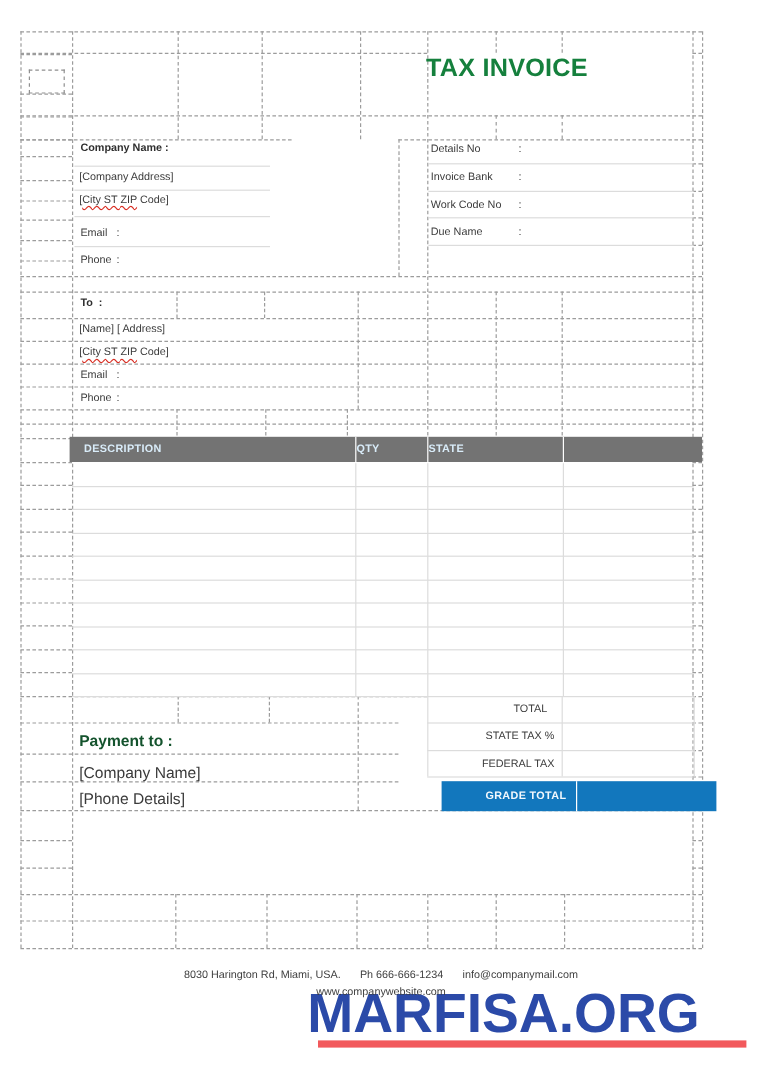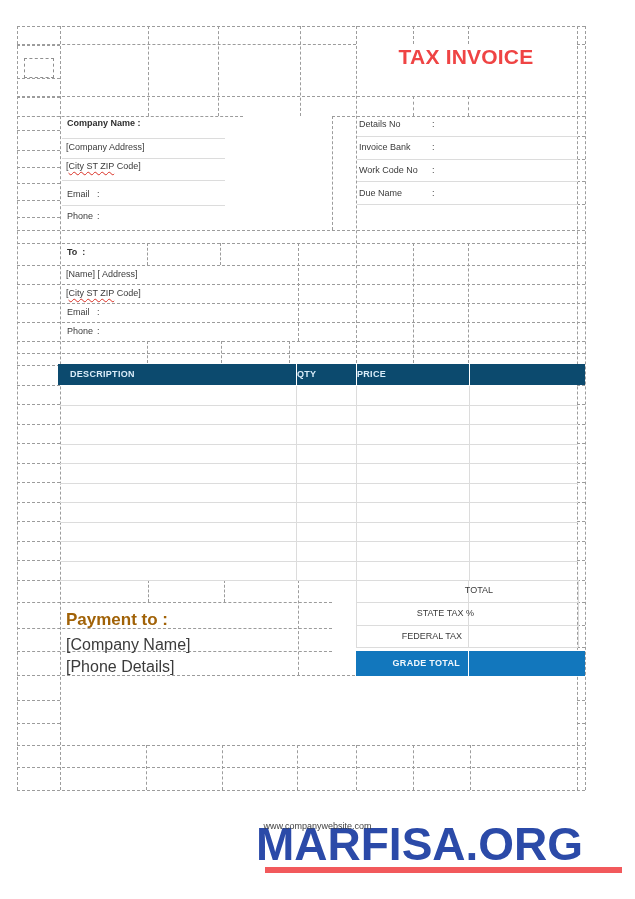--- a/index.html
+++ b/index.html
@@ -11,32 +11,32 @@
   .dv{border-left:1px dashed #9c9c9c;width:0;}
   .sh{border-top:1px solid #dcdcdc;height:0;}
   .sv{border-left:1px solid #dcdcdc;width:0;}
   .t9{font-size:9px;}
   .b{font-weight:bold;color:#2f2f2f;}
   .flex{display:flex;}
   .ilab{width:73px;display:inline-block;}
   .elab{width:30px;display:inline-block;}
   .sq{text-decoration:underline;text-decoration-style:wavy;text-decoration-color:#d93025;
       text-decoration-thickness:1px;text-underline-offset:2px;}
-  .title{font-size:21px;font-weight:bold;color:#ef4444;text-align:center;letter-spacing:0.2px;}
+  .title{font-size:21px;font-weight:bold;color:#15803d;text-align:left;letter-spacing:0.2px;}
   .selbox{border:1px dashed #8f8f8f;background:transparent;}
-  .hdrbar{background:#0c4a6e;}
+  .hdrbar{background:#737373;}
   .hcell{position:absolute;top:0;height:21px;line-height:21px;font-size:9px;font-weight:bold;
          color:#d9ecf9;text-align:left;letter-spacing:0.3px;}
   .hsep{position:absolute;top:0;width:1px;height:21px;background:#fff;}
   .totlab{font-size:9px;text-align:right;color:#3b3b3b;}
   .gradebar{background:#1277BD;}
   .gradelab{position:absolute;left:0;top:0;width:104px;height:25px;line-height:25px;
             text-align:right;font-size:9px;font-weight:bold;color:#f2f8fd;letter-spacing:0.3px;}
-  .pay-h{font-size:17px;font-weight:bold;color:#a16207;}
-  .pay-t{font-size:16px;color:#3b3b3b;}
+  .pay-h{font-size:13px;font-weight:bold;color:#14532d;}
+  .pay-t{font-size:13px;color:#3b3b3b;}
   .foot{width:635px;text-align:center;font-size:9px;color:#3f3f3f;display:flex;
         justify-content:center;gap:16px;}
   .site{width:635px;text-align:center;font-size:9px;color:#3f3f3f;}
   .wm{font-size:46px;font-weight:bold;color:#2B4AA8;letter-spacing:0;white-space:nowrap;}
   .redbar{background:#F2595C;}
   .cellzone{background:transparent;}
 </style>
 </head>
 <body>
 
@@ -214,40 +214,45 @@
   </div>
   <div class="abs t9" style="left:67px;top:327px;">
     <span class="elab">Phone</span><span>:</span>
   </div>
 
   <div class="abs hdrbar" style="left:58px;top:364px;width:527px;height:21px;">
     <div class="hcell" style="left:0;width:238px;text-align:left;padding-left:12px;box-sizing:border-box;">DESCRIPTION</div>
     <div class="hsep" style="left:238px;"></div>
     <div class="hcell" style="left:239px;width:59px;">QTY</div>
     <div class="hsep" style="left:298px;"></div>
-    <div class="hcell" style="left:299px;width:112px;">PRICE</div>
+    <div class="hcell" style="left:299px;width:112px;">STATE</div>
     <div class="hsep" style="left:411px;"></div>
   </div>
 
   <div class="abs cellzone" style="left:60px;top:385px;width:518px;height:195px;"></div>
 
-  <div class="abs totlab" style="left:376px;top:586px;width:106px;padding-left:11px;">TOTAL</div>
-  <div class="abs totlab" style="left:356px;top:609px;width:118px;">STATE TAX %</div>
+  <div class="abs totlab" style="left:339px;top:586px;width:106px;padding-left:11px;">TOTAL</div>
+  <div class="abs totlab" style="left:356px;top:609px;width:106px;">STATE TAX %</div>
   <div class="abs totlab" style="left:356px;top:632px;width:106px;">FEDERAL TAX</div>
   <div class="abs cellzone" style="left:469px;top:581px;width:108px;height:20px;"></div>
   <div class="abs cellzone" style="left:469px;top:604px;width:108px;height:20px;"></div>
   <div class="abs cellzone" style="left:469px;top:627px;width:108px;height:20px;"></div>
 
-  <div class="abs gradebar" style="left:356px;top:651px;width:229px;height:25px;">
+  <div class="abs gradebar" style="left:368px;top:651px;width:229px;height:25px;">
     <div class="gradelab">GRADE TOTAL</div>
     <div class="hsep" style="left:112px;height:25px;"></div>
     <div class="abs cellzone" style="left:113px;top:0;width:116px;height:25px;"></div>
   </div>
 
   <div class="abs pay-h" style="left:66px;top:611px;">Payment to :</div>
   <div class="abs pay-t" style="left:66px;top:637px;">[Company Name]</div>
   <div class="abs pay-t" style="left:66px;top:659px;">[Phone Details]</div>
 
+  <div class="abs foot" style="left:0;top:808px;">
+    <span>8030 Harington Rd, Miami, USA.</span>
+    <span>Ph 666-666-1234</span>
+    <span>info@companymail.com</span>
+  </div>
   <div class="abs wm" style="left:256px;top:821px;">MARFISA.ORG</div>
 
   <div class="abs site" style="left:0;top:822px;">www.companywebsite.com</div>
   <div class="abs redbar" style="left:265px;top:867px;width:357px;height:6px;"></div>
 </div>
 
 </body></html>

